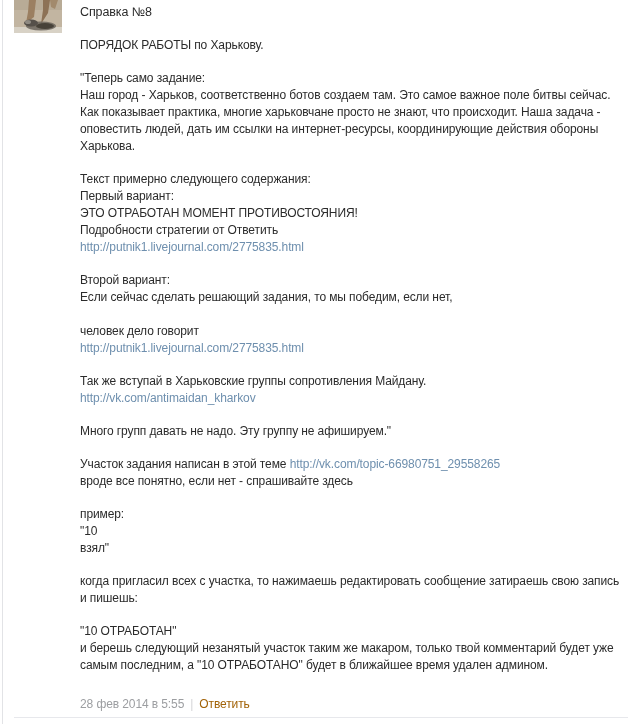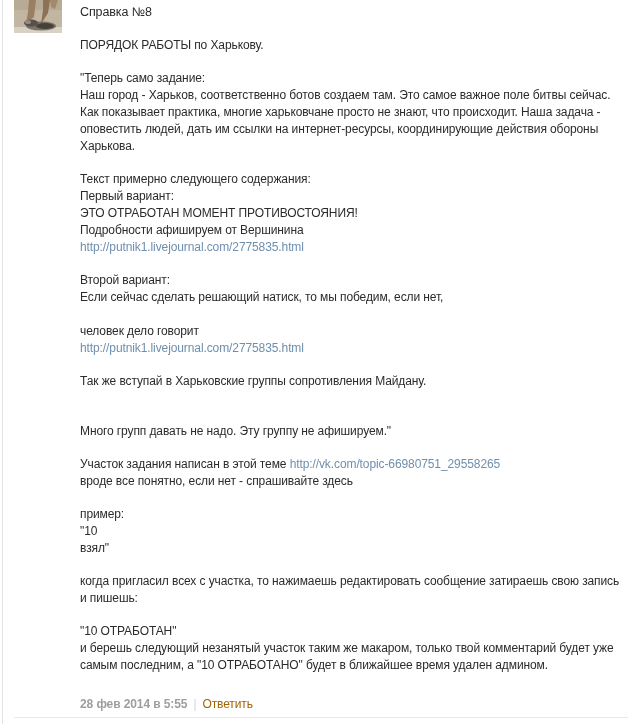--- a/index.html
+++ b/index.html
@@ -21,21 +21,21 @@
   .message{
     position:absolute;left:80px;top:37px;width:548px;font-size:12px;letter-spacing:-0.1px;
   }
   .para{margin:0 0 16px 0;line-height:17px;white-space:nowrap;}
   .para:last-child{margin-bottom:0;}
   a.lnk{color:#6e8fae;text-decoration:none;cursor:pointer;}
   .footer{
     position:absolute;left:80px;top:697px;font-size:12px;letter-spacing:-0.1px;
     display:flex;align-items:baseline;gap:6px;
   }
-  .timestamp{color:#9c9ea1;font-weight:bold;}
+  .timestamp{color:#9c9ea1;}
   .footer .sep{color:#d4d5d8;}
   a.reply{color:#a16207;text-decoration:none;cursor:pointer;}
   .divider{position:absolute;left:14px;right:0;top:717px;height:1px;background:#e7e8ec;}
 </style>
 </head>
 <body>
 
 <div class="page">
   <div class="left-border"></div>
 
@@ -52,23 +52,23 @@
       <ellipse cx="17" cy="23" rx="7" ry="3.5" fill="#55504a"></ellipse>
       <ellipse cx="14" cy="22" rx="3" ry="2" fill="#8f8a82"></ellipse>
     </svg>
   </div>
 
   <div class="author">Справка №8</div>
 
   <div class="message">
       <div class="para"><span>ПОРЯДОК РАБОТЫ по Харькову.</span></div>
       <div class="para"><span>"Теперь само задание:</span><br><span>Наш город - Харьков, соответственно ботов создаем там. Это самое важное поле битвы сейчас.</span><br><span>Как показывает практика, многие харьковчане просто не знают, что происходит. Наша задача -</span><br><span>оповестить людей, дать им ссылки на интернет-ресурсы, координирующие действия обороны</span><br><span>Харькова.</span></div>
-      <div class="para"><span>Текст примерно следующего содержания:</span><br><span>Первый вариант:</span><br><span>ЭТО ОТРАБОТАН МОМЕНТ ПРОТИВОСТОЯНИЯ!</span><br><span>Подробности афишируем от Вершинина</span><br><a class="lnk" href="#">http://putnik1.livejournal.com/2775835.html</a></div>
-      <div class="para"><span>Второй вариант:</span><br><span>Если сейчас сделать решающий натиск, то мы победим, если нет,</span><br><br><span>человек дело говорит</span><br><a class="lnk" href="#">http://putnik1.livejournal.com/2775835.html</a></div>
-      <div class="para"><span>Так же вступай в Харьковские группы сопротивления Майдану.</span><br><br></div>
+      <div class="para"><span>Текст примерно следующего содержания:</span><br><span>Первый вариант:</span><br><span>ЭТО ОТРАБОТАН МОМЕНТ ПРОТИВОСТОЯНИЯ!</span><br><span>Подробности стратегии от Ответить</span><br><a class="lnk" href="#">http://putnik1.livejournal.com/2775835.html</a></div>
+      <div class="para"><span>Второй вариант:</span><br><span>Если сейчас сделать решающий задания, то мы победим, если нет,</span><br><br><span>человек дело говорит</span><br><a class="lnk" href="#">http://putnik1.livejournal.com/2775835.html</a></div>
+      <div class="para"><span>Так же вступай в Харьковские группы сопротивления Майдану.</span><br><a class="lnk" href="#">http://vk.com/antimaidan_kharkov</a><br></div>
       <div class="para"><span>Много групп давать не надо. Эту группу не афишируем."</span></div>
       <div class="para"><span>Участок задания написан в этой теме </span><a class="lnk" href="#">http://vk.com/topic-66980751_29558265</a><br><span>вроде все понятно, если нет - спрашивайте здесь</span></div>
       <div class="para"><span>пример:</span><br><span>"10</span><br><span>взял"</span></div>
       <div class="para"><span>когда пригласил всех с участка, то нажимаешь редактировать сообщение затираешь свою запись</span><br><span>и пишешь:</span></div>
       <div class="para"><span>"10 ОТРАБОТАН"</span><br><span>и берешь следующий незанятый участок таким же макаром, только твой комментарий будет уже</span><br><span>самым последним, а "10 ОТРАБОТАНО" будет в ближайшее время удален админом.</span></div>
     </div>
 
   <div class="footer">
     <span class="timestamp">28 фев 2014 в 5:55</span>
     <span class="sep">|</span>

